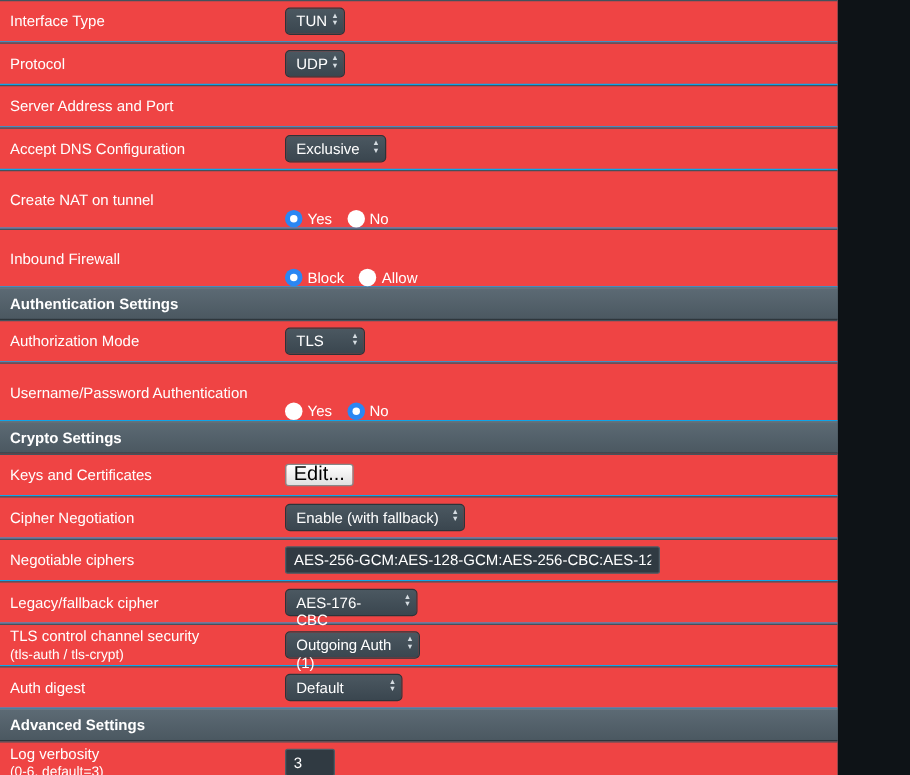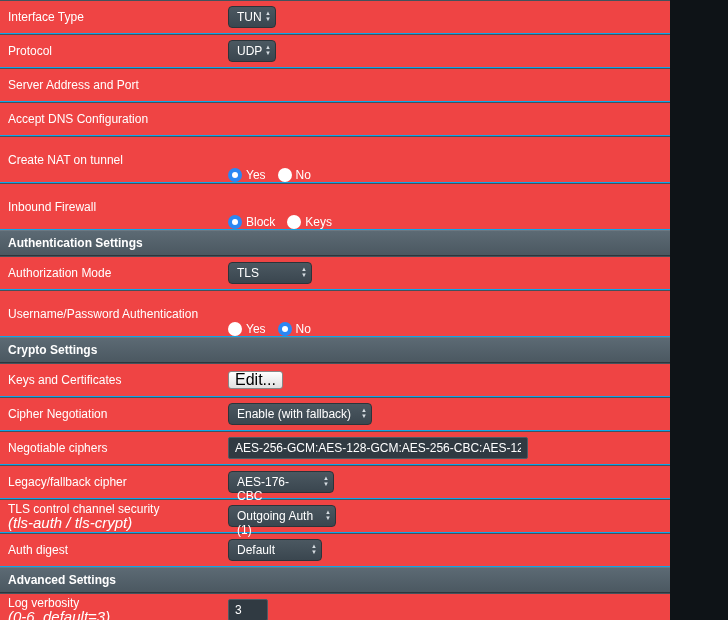--- a/index.html
+++ b/index.html
@@ -65,22 +65,21 @@
     
   }
   .label-cell {
     width: 220px;
     flex-shrink: 0;
     color: #ffffff;
     font-size: 12px;
     line-height: 14px;
   }
   .label-cell .sub {
-    font-style: italic;
-    font-size: 15px;
+    font-size: 11px;
   }
   .control-cell {
     flex: 1;
     display: flex;
     align-items: center;
     gap: 6px;
   }
 
   
   .select {
@@ -213,20 +212,29 @@
         </div>
       </div>
     </div>
 
     <div class="row">
       <div class="label-cell">Server Address and Port</div>
     </div>
 
     <div class="row">
       <div class="label-cell">Accept DNS Configuration</div>
+      <div class="control-cell">
+        <div class="select">
+          <span>Exclusive</span>
+          <span class="caret">
+              <span>▲</span>
+              <span>▼</span>
+            </span>
+        </div>
+      </div>
     </div>
 
     <div class="row">
       <div class="label-cell">Create NAT on tunnel</div>
       <div class="control-cell">
         <div class="radio-group">
           <span class="radio checked"></span>
           <span class="radio-label">Yes</span>
           <span class="radio"></span>
           <span class="radio-label">No</span>
@@ -234,31 +242,31 @@
       </div>
     </div>
 
     <div class="row">
       <div class="label-cell">Inbound Firewall</div>
       <div class="control-cell">
         <div class="radio-group">
           <span class="radio checked"></span>
           <span class="radio-label">Block</span>
           <span class="radio"></span>
-          <span class="radio-label">Keys</span>
+          <span class="radio-label">Allow</span>
         </div>
       </div>
     </div>
 
     <div class="section-header">Authentication Settings</div>
 
     <div class="row">
       <div class="label-cell">Authorization Mode</div>
       <div class="control-cell">
-        <div class="select" style="width:84px">
+        <div class="select" style="width:64px">
           <span>TLS</span>
           <span class="caret">
               <span>▲</span>
               <span>▼</span>
             </span>
         </div>
       </div>
     </div>
 
     <div class="row">

